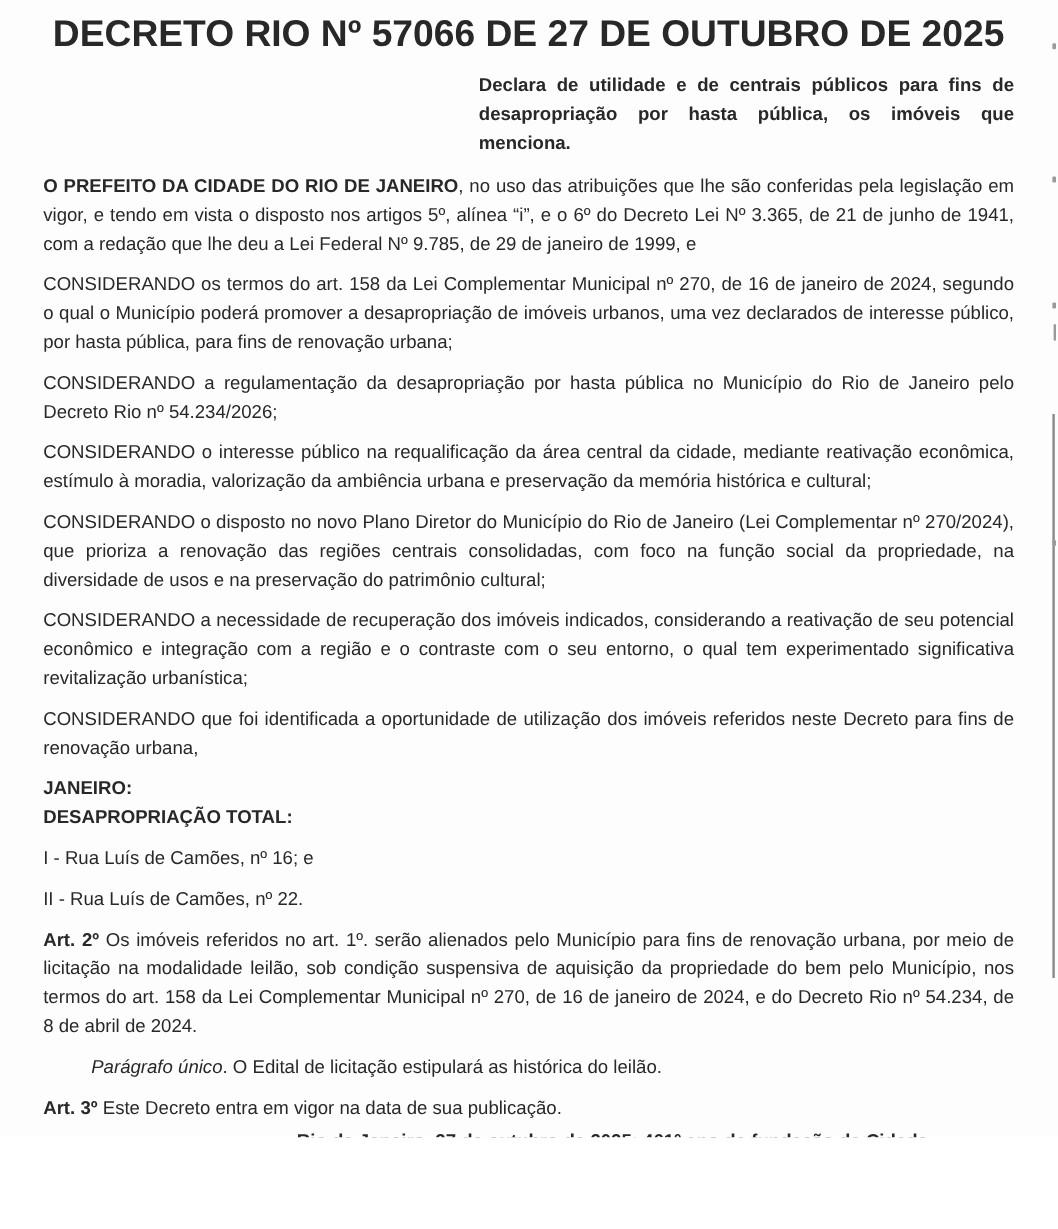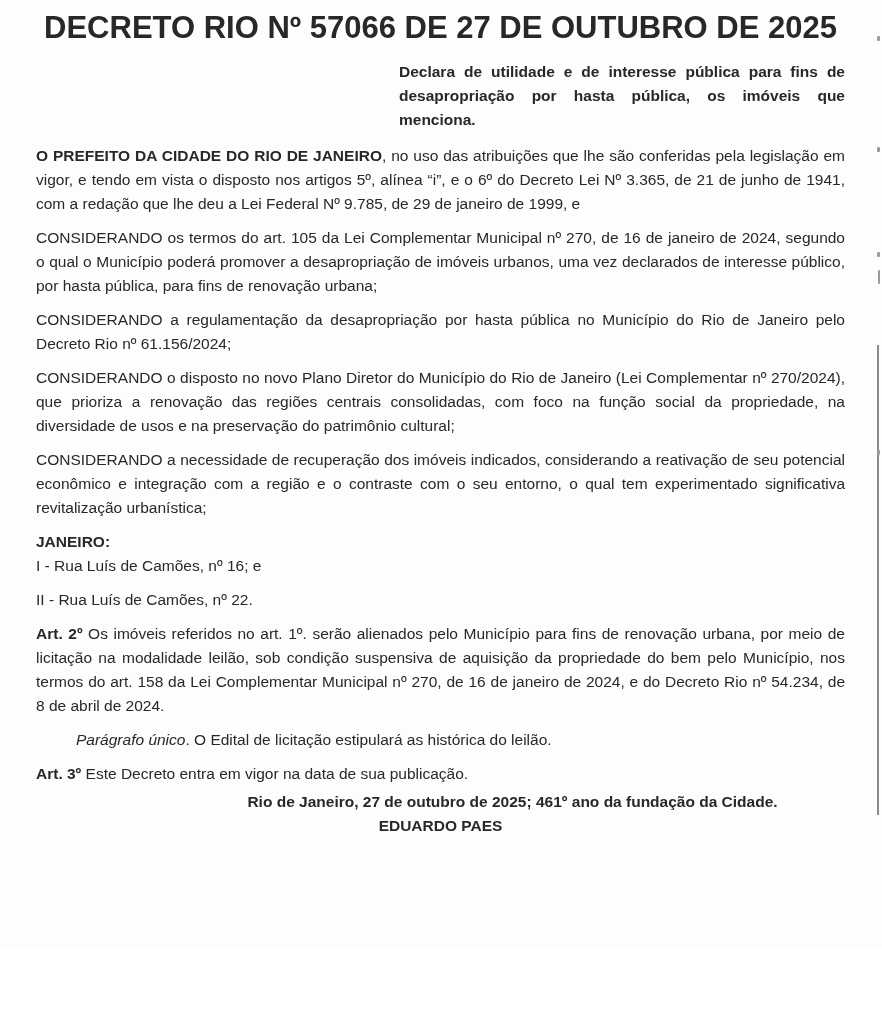--- a/index.html
+++ b/index.html
@@ -78,32 +78,35 @@
   .edge-mark.m4 { top: 270px; height: 14px; width: 2px; }
   .edge-mark.m5 { top: 450px; }
 </style>
 </head>
 <body>
 
 <div class="page">
 
   <h1 class="doc-title">DECRETO RIO Nº 57066 DE 27 DE OUTUBRO DE 2025</h1>
 
-  <p class="ementa">Declara de utilidade e de interesse pública para fins de desapropriação por hasta pública, os imóveis que menciona.</p>
+  <p class="ementa">Declara de utilidade e de centrais públicos para fins de desapropriação por hasta pública, os imóveis que menciona.</p>
 
   <p class="body-par"><span class="lead-bold">O PREFEITO DA CIDADE DO RIO DE JANEIRO</span><span>, no uso das atribuições que lhe são conferidas pela legislação em vigor, e tendo em vista o disposto nos artigos 5º, alínea “i”, e o 6º do Decreto Lei Nº 3.365, de 21 de junho de 1941, com a redação que lhe deu a Lei Federal Nº 9.785, de 29 de janeiro de 1999, e</span></p>
 
-  <p class="body-par">CONSIDERANDO os termos do art. 105 da Lei Complementar Municipal nº 270, de 16 de janeiro de 2024, segundo o qual o Município poderá promover a desapropriação de imóveis urbanos, uma vez declarados de interesse público, por hasta pública, para fins de renovação urbana;</p>
-  <p class="body-par">CONSIDERANDO a regulamentação da desapropriação por hasta pública no Município do Rio de Janeiro pelo Decreto Rio nº 61.156/2024;</p>
+  <p class="body-par">CONSIDERANDO os termos do art. 158 da Lei Complementar Municipal nº 270, de 16 de janeiro de 2024, segundo o qual o Município poderá promover a desapropriação de imóveis urbanos, uma vez declarados de interesse público, por hasta pública, para fins de renovação urbana;</p>
+  <p class="body-par">CONSIDERANDO a regulamentação da desapropriação por hasta pública no Município do Rio de Janeiro pelo Decreto Rio nº 54.234/2026;</p>
+  <p class="body-par">CONSIDERANDO o interesse público na requalificação da área central da cidade, mediante reativação econômica, estímulo à moradia, valorização da ambiência urbana e preservação da memória histórica e cultural;</p>
   <p class="body-par">CONSIDERANDO o disposto no novo Plano Diretor do Município do Rio de Janeiro (Lei Complementar nº 270/2024), que prioriza a renovação das regiões centrais consolidadas, com foco na função social da propriedade, na diversidade de usos e na preservação do patrimônio cultural;</p>
   <p class="body-par">CONSIDERANDO a necessidade de recuperação dos imóveis indicados, considerando a reativação de seu potencial econômico e integração com a região e o contraste com o seu entorno, o qual tem experimentado significativa revitalização urbanística;</p>
+  <p class="body-par">CONSIDERANDO que foi identificada a oportunidade de utilização dos imóveis referidos neste Decreto para fins de renovação urbana,</p>
 
   <div class="decreta-heading">JANEIRO:</div>
 
 
+  <div class="section-heading">DESAPROPRIAÇÃO TOTAL:</div>
 
   <p class="body-par">I - Rua Luís de Camões, nº 16; e</p>
   <p class="body-par">II - Rua Luís de Camões, nº 22.</p>
 
   <p class="body-par"><span class="lead-bold">Art. 2º</span><span> Os imóveis referidos no art. 1º. serão alienados pelo Município para fins de renovação urbana, por meio de licitação na modalidade leilão, sob condição suspensiva de aquisição da propriedade do bem pelo Município, nos termos do art. 158 da Lei Complementar Municipal nº 270, de 16 de janeiro de 2024, e do Decreto Rio nº 54.234, de 8 de abril de 2024.</span></p>
 
   <p class="body-par"><span class="lead-italic">Parágrafo único</span><span>. O Edital de licitação estipulará as histórica do leilão.</span></p>
 
   <p class="body-par tight"><span class="lead-bold">Art. 3º</span><span> Este Decreto entra em vigor na data de sua publicação.</span></p>
 

